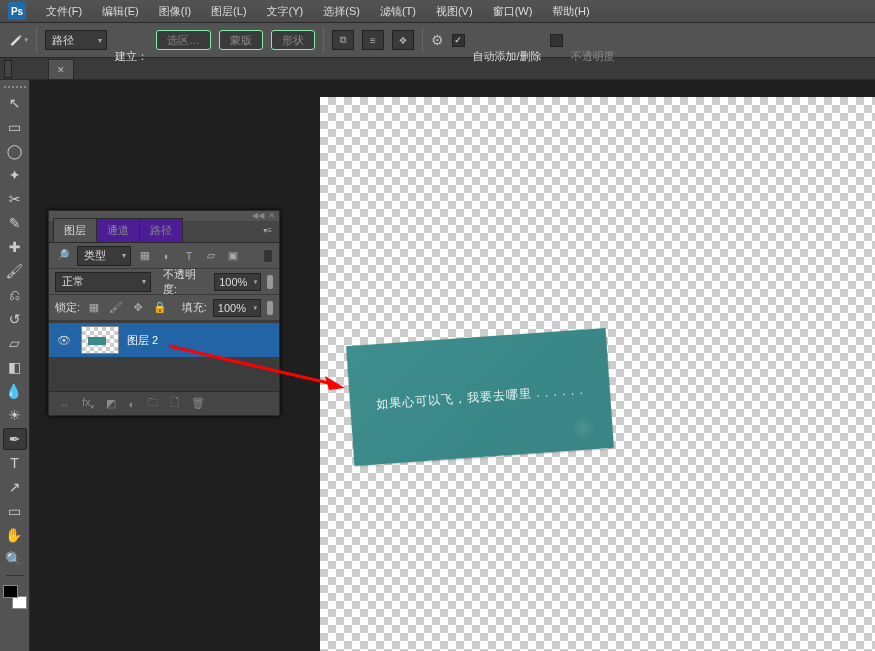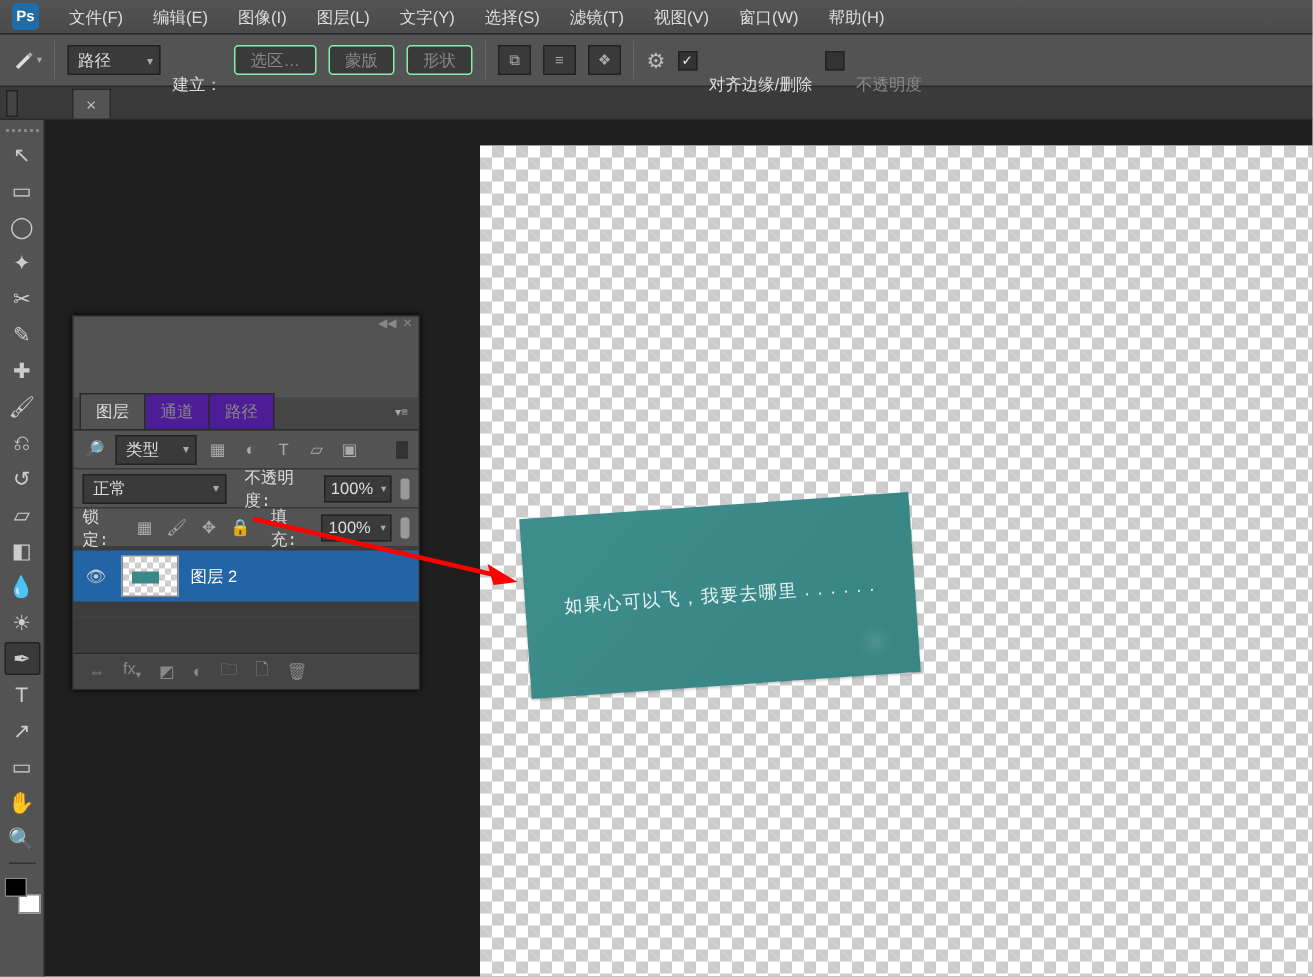--- a/index.html
+++ b/index.html
@@ -49,28 +49,28 @@
 .card-text { color:#e7f4f3; font-size:12px; letter-spacing:1px;}
 .card-splash{position:absolute;right:14px;bottom:10px;width:30px;height:24px;background:radial-gradient(circle at 50% 50%,rgba(255,255,255,.1),transparent 60%);border-radius:50%;}
 
 
 .arrow{position:absolute;left:165px;top:342px;width:180px;height:50px;pointer-events:none;z-index:50;}
 
 
 .panel { position:absolute; left:48px; top:210px; width:232px; background:#535353; border:1px solid #2a2a2a; box-shadow:0 0 4px #000; }
 .panel-top { height:10px; display:flex; justify-content:flex-end; gap:4px; padding:0 4px;}
 .panel-top span{color:#888;font-size:8px;}
-.panel-tabs { height:22px; display:flex; align-items:flex-end; background:#454545; border-bottom:1px solid #2a2a2a; padding-left:4px; gap:0; position:relative;margin-top:44px;}
+.panel-tabs { height:22px; display:flex; align-items:flex-end; background:#454545; border-bottom:1px solid #2a2a2a; padding-left:4px; gap:0; position:relative;}
 .ptab { padding:4px 10px; color:#888; background:#4c1d95; border:1px solid #2a2a2a; border-bottom:none; margin-right:-1px;}
 .ptab.active { color:#ddd; background:#535353; position:relative;}
 .panel-menu { position:absolute; right:4px; top:2px; color:#aaa; font-size:8px; padding:3px;}
 .panel-row { height:26px; display:flex; align-items:center; gap:6px; padding:0 6px; border-bottom:1px solid #3a3a3a;}
 .panel-row .sel { flex:0 0 auto; min-width:54px;text-align:center;}
 .picon{width:16px;height:16px;display:flex;align-items:center;justify-content:center;color:#aaa;font-size:11px;}
-.lbl{color:#ddd;font-family:Liberation Mono, monospace;}
+.lbl{color:#ddd;}
 .val-box{height:18px;min-width:42px;background:#3a3a3a;border:1px solid #222;color:#ddd;padding:0 14px 0 4px;display:flex;align-items:center;position:relative;}
 .val-box::after{content:"▾";position:absolute;right:3px;font-size:7px;color:#aaa;}
 .slider-handle{width:6px;height:14px;background:#999;border-radius:2px;}
 
 
 .layers-list{background:#3c3c3c;padding:2px 0 10px;}
 .layer-row{height:34px;display:flex;align-items:center;gap:8px;padding:0 6px;}
 .layer-row.selected{background:#2264a6;}
 .eye{width:18px;height:18px;display:flex;align-items:center;justify-content:center;color:#ccc;}
 .thumb{width:38px;height:28px;border:1px solid #888;background:#fff;position:relative;overflow:hidden;}
@@ -115,21 +115,21 @@
   <div class="opt-btn">选区…</div>
   <div class="opt-btn">蒙版</div>
   <div class="opt-btn">形状</div>
   <div class="opt-sep"></div>
   <div class="opt-icon">⧉</div>
   <div class="opt-icon">≡</div>
   <div class="opt-icon">❖</div>
   <div class="opt-sep"></div>
   <span class="opt-gear">⚙</span>
   <span class="opt-check">✓</span>
-  <span class="opt-label">对齐边缘/删除</span>
+  <span class="opt-label">自动添加/删除</span>
   <span class="opt-check"></span>
   <span class="opt-label" style="color:#888">不透明度</span>
 </div>
 
 <div class="mini-toggle"></div>
 <div class="tabstrip">
   <div class="doctab">
     <span class="x">✕</span>
   </div>
 </div>

